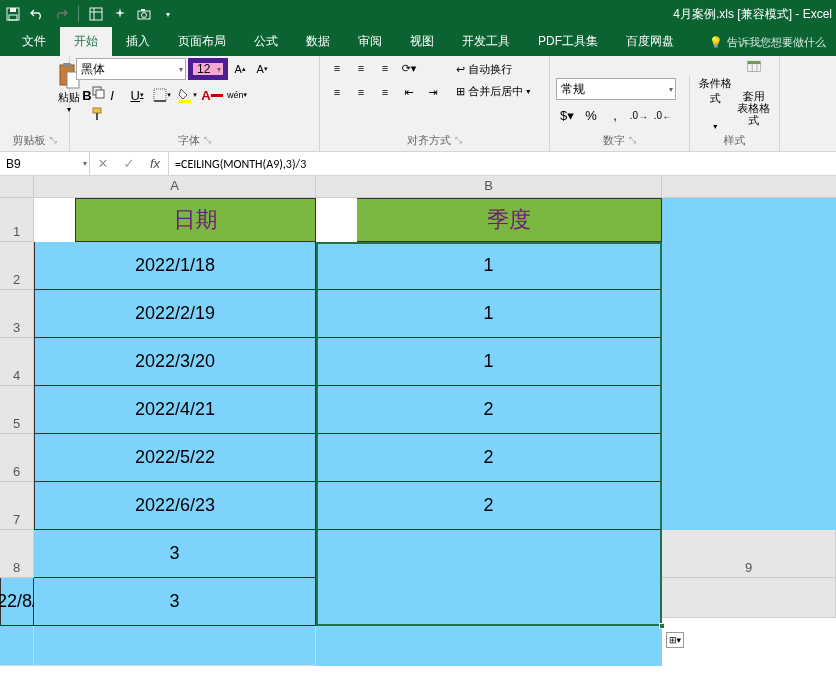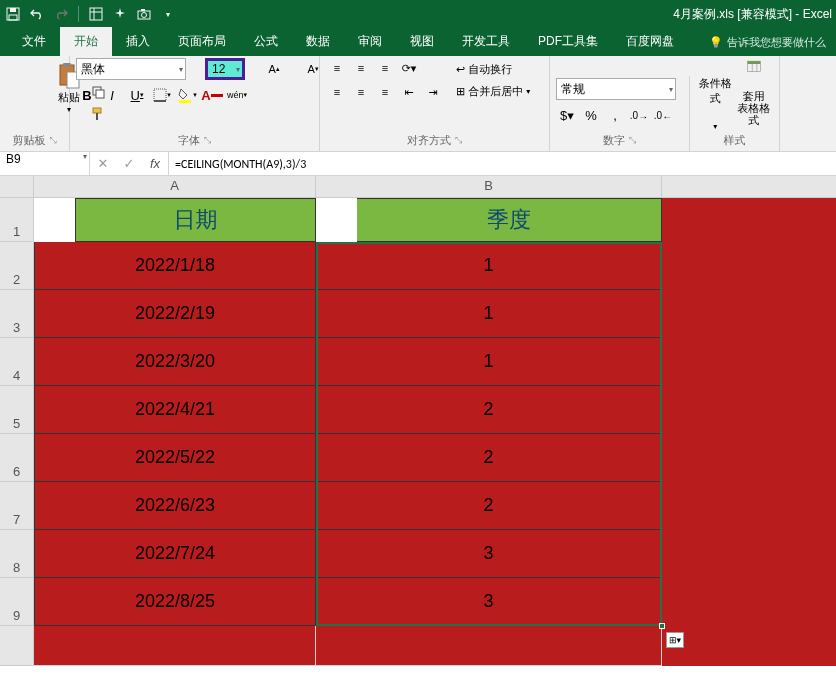--- a/index.html
+++ b/index.html
@@ -27,23 +27,23 @@
 
 
 .clipboard { width: 70px; }
 .clip-body { display: flex; gap: 2px; }
 .paste-btn { width: 34px; height: 68px; display: flex; flex-direction: column; align-items: center; justify-content: flex-start; padding-top: 4px; font-size: 11px; cursor: pointer; margin-left: 46px; }
 .clip-icons { display: flex; flex-direction: column; gap: 2px; padding-top: 2px; }
 .small-ico { width: 20px; height: 20px; display: flex; align-items: center; justify-content: center; cursor: pointer; }
 
 
 .font-group { width: 250px; }
-.font-row1 { display: flex; gap: 19px; align-items: center; margin-bottom: 4px; text-align: right; }
+.font-row1 { display: flex; gap: 2px; align-items: center; margin-bottom: 4px; text-align: right; }
 .font-name { width: 110px; height: 22px; border: 1px solid #ababab; background: #fff; font-size: 12px; padding: 0 4px; display: flex; align-items: center; position: relative; }
-.font-size { width: 40px; height: 22px; border: 3px solid #4c1d95; background: #5eead4; font-size: 12px; padding: 0 4px; display: flex; align-items: center; position: relative; }
+.font-size { width: 40px; height: 22px; border: 5px solid #4c1d95; background: #f9a8d4; font-size: 12px; padding: 0 4px; display: flex; align-items: center; position: relative; }
 .dd-arrow { position: absolute; right: 2px; font-size: 8px; color: #666; }
 .sz-btn { width: 20px; height: 20px; border: 1px solid transparent; display: flex; align-items: center; justify-content: center; font-size: 11px; cursor: pointer; }
 .font-row2 { display: flex; gap: 3px; align-items: center; }
 .fmt-btn { width: 22px; height: 22px; display: flex; align-items: center; justify-content: center; font-size: 13px; cursor: pointer; }
 
 
 .align-group { width: 230px; }
 .align-row { display: flex; gap: 2px; align-items: center; margin-bottom: 4px; }
 .align-btn { width: 22px; height: 20px; display: flex; align-items: center; justify-content: center; cursor: pointer; font-size: 11px; }
 .wrap-btn { height: 22px; padding: 0 6px; display: flex; align-items: center; gap: 3px; font-size: 11px; cursor: pointer; }
@@ -52,32 +52,32 @@
 .number-group { width: 140px; margin-top: 20px; }
 .num-fmt { width: 120px; height: 22px; border: 1px solid #ababab; background: #fff; font-size: 12px; padding: 0 4px; display: flex; align-items: center; position: relative; margin-bottom: 4px; }
 .num-row { display: flex; gap: 2px; }
 
 
 .styles-group { width: 90px; }
 .style-btn { width: 42px; height: 68px; display: flex; flex-direction: column; align-items: center; justify-content: flex-start; padding-top: 2px; font-size: 11px; text-align: center; cursor: pointer; gap: 16px; }
 
 
 .formula-bar { height: 24px; border-bottom: 1px solid #d4d4d4; display: flex; align-items: stretch; background: #fff; }
-.name-box { width: 90px; border-right: 1px solid #d4d4d4; padding: 0 6px; font-size: 12px; display: flex; position: relative; }
+.name-box { width: 90px; border-right: 1px solid #d4d4d4; padding: 0 6px; font-size: 12px; display: flex; align-items: center; position: relative; }
 .fn-btns { display: flex; align-items: center; border-right: 1px solid #d4d4d4; }
 .fn-btn { width: 26px; display: flex; align-items: center; justify-content: center; color: #999; font-size: 13px; cursor: pointer; }
 .formula-input { flex: 1; padding: 0 6px; font-size: 12px; display: flex; align-items: center; font-family: Calibri, Arial; }
 
 
 .grid { display: grid; grid-template-columns: 34px 282px 346px 1fr; position: relative; }
 .corner { height: 22px; background: #e6e6e6; border-right: 1px solid #ccc; border-bottom: 1px solid #ccc; }
 .colhdr { height: 22px; background: #e6e6e6; border-right: 1px solid #ccc; border-bottom: 1px solid #ccc; text-align: center; font-size: 13px; color: #555; padding-top: 2px; }
 .rowhdr { background: #e6e6e6; border-right: 1px solid #ccc; border-bottom: 1px solid #ccc; text-align: center; font-size: 13px; color: #555; display: flex; align-items: flex-end; justify-content: center; padding-bottom: 2px; }
-.cell { border-right: 1px solid #d4d4d4; border-bottom: 1px solid #d4d4d4; display: flex; align-items: center; justify-content: center; font-size: 18px; position: relative; background: #b91c1c; }
-.hdr-cell { background: #7ab842; color: #0c4a6e; font-size: 22px; font-weight: 400; border-right: 1px solid #333; border-bottom: 1px solid #333; border-top: 1px solid #333; margin-left: 41px; }
+.cell { border-right: 1px solid #d4d4d4; border-bottom: 1px solid #d4d4d4; display: flex; align-items: center; justify-content: center; font-size: 18px; position: relative; background: #7dd3fc; }
+.hdr-cell { background: #7ab842; color: #701a75; font-size: 22px; font-weight: 400; border-right: 1px solid #333; border-bottom: 1px solid #333; border-top: 1px solid #333; margin-left: 41px; }
 .hdr-cell.first { border-left: 1px solid #333; }
 .data-cell { border-right: 1px solid #333; border-bottom: 1px solid #333; }
 .data-cell.first { border-left: 1px solid #333; }
 .r-h { height: 48px; }
 .r-hdr { height: 44px; }
 .selection { position: absolute; border: 2px solid #217346; pointer-events: none; }
 .fill-handle { position: absolute; width: 6px; height: 6px; background: #217346; border: 1px solid #fff; }
 .autofill-opts { position: absolute; width: 18px; height: 16px; border: 1px solid #999; background: #fff; display: flex; align-items: center; justify-content: center; font-size: 9px; cursor: pointer; }
 </style>
 </head>
@@ -360,21 +360,20 @@
   <div class="cell data-cell first r-h">2022/5/22</div>
   <div class="cell data-cell r-h">2</div>
   <div class="cell r-h" style="border:none;"></div>
 
   <div class="rowhdr r-h">7</div>
   <div class="cell data-cell first r-h">2022/6/23</div>
   <div class="cell data-cell r-h">2</div>
   <div class="cell r-h" style="border:none;"></div>
 
   <div class="rowhdr r-h">8</div>
-  <div class="cell data-cell first r-h">2022/7/24</div>
   <div class="cell data-cell r-h">3</div>
   <div class="cell r-h" style="border:none;"></div>
 
   <div class="rowhdr r-h">9</div>
   <div class="cell data-cell first r-h">2022/8/25</div>
   <div class="cell data-cell r-h">3</div>
   <div class="cell r-h" style="border:none;"></div>
 
   <div class="rowhdr" style="height:40px;"></div>
   <div class="cell" style="height:40px;"></div>

